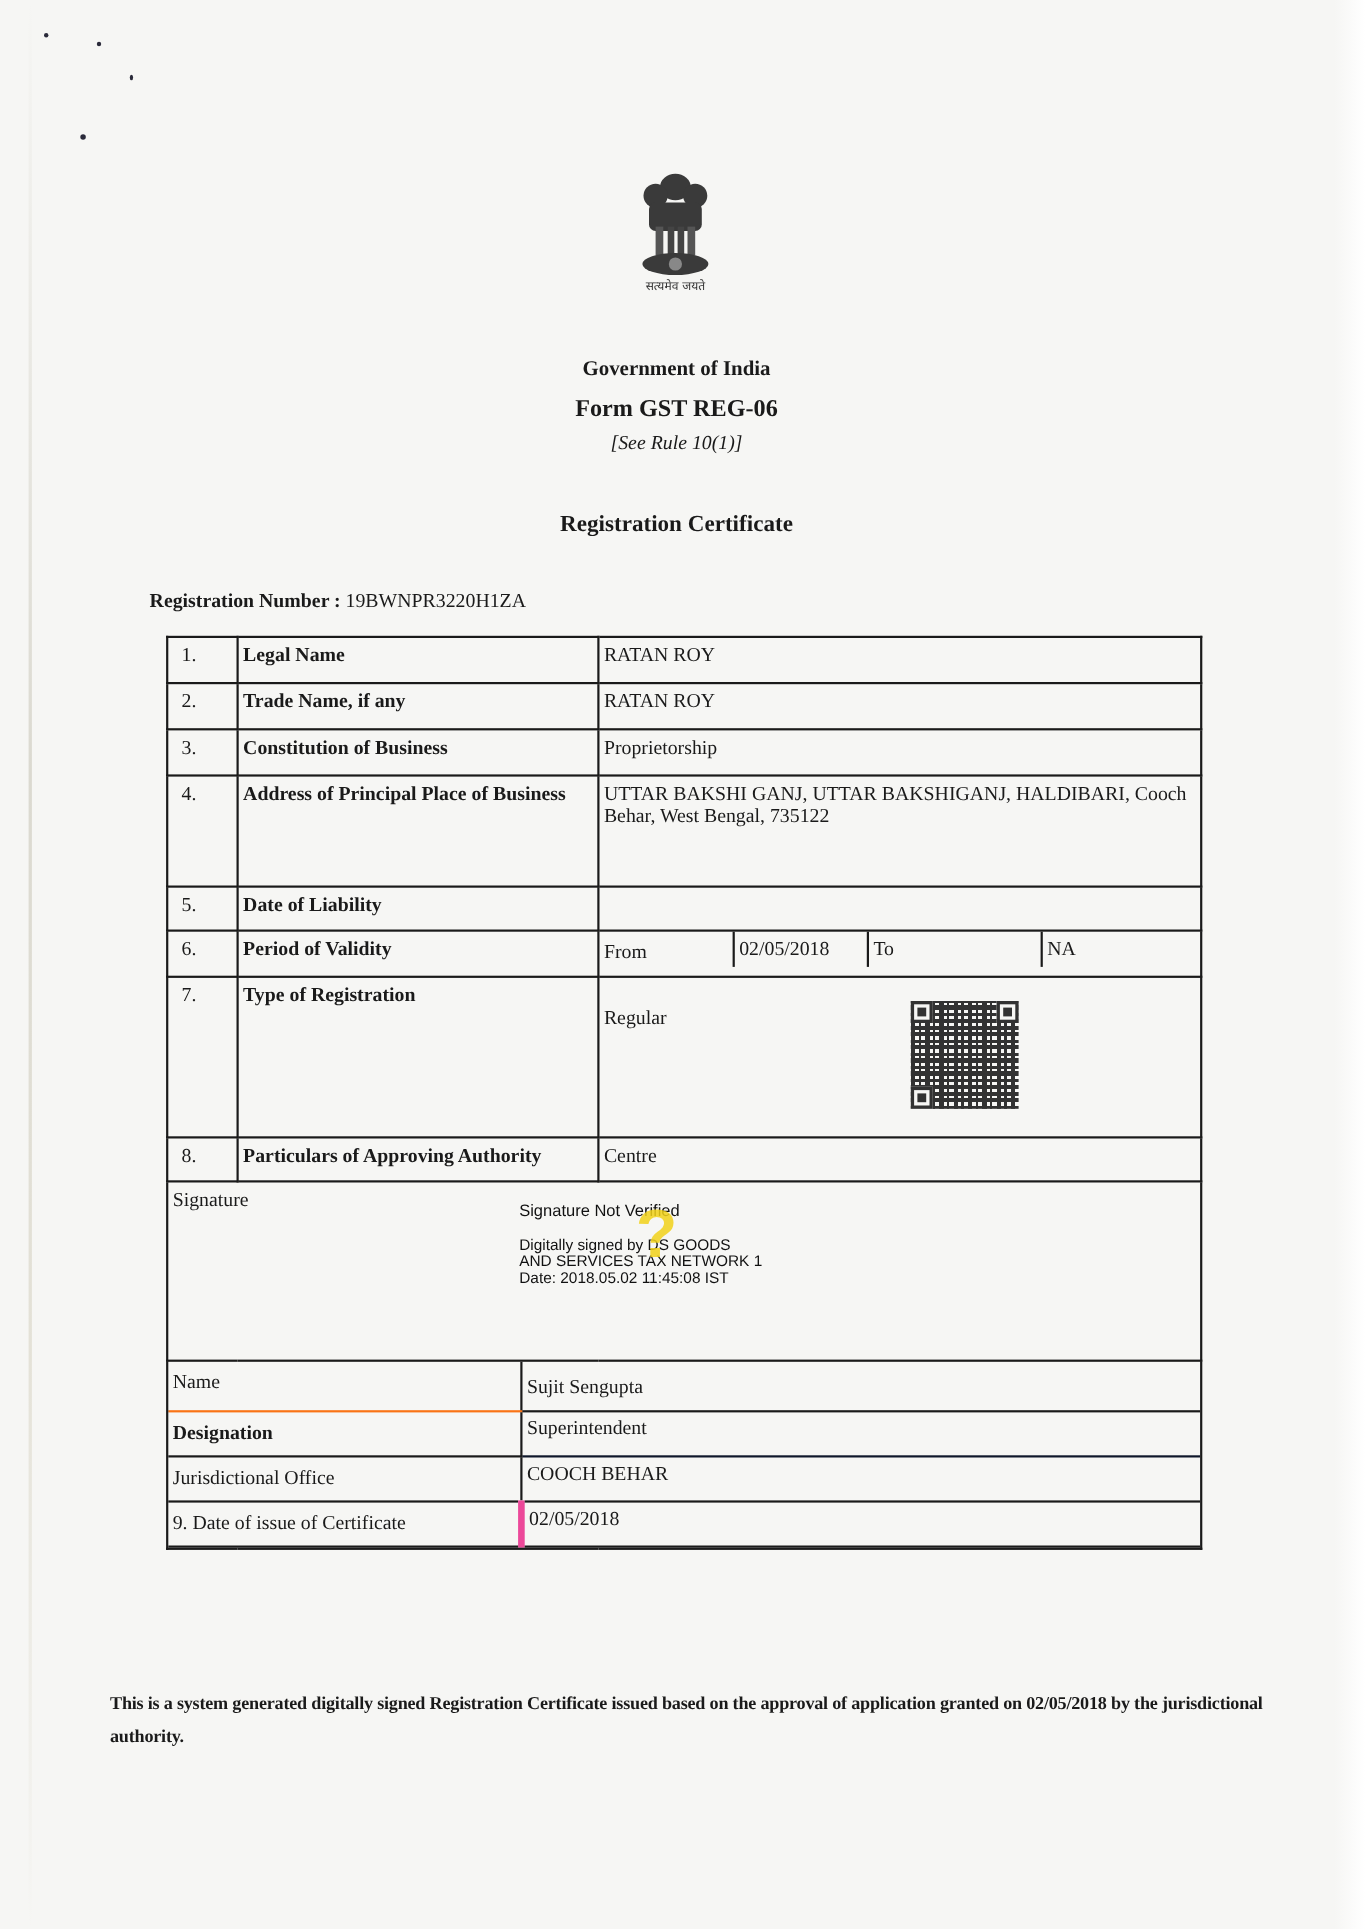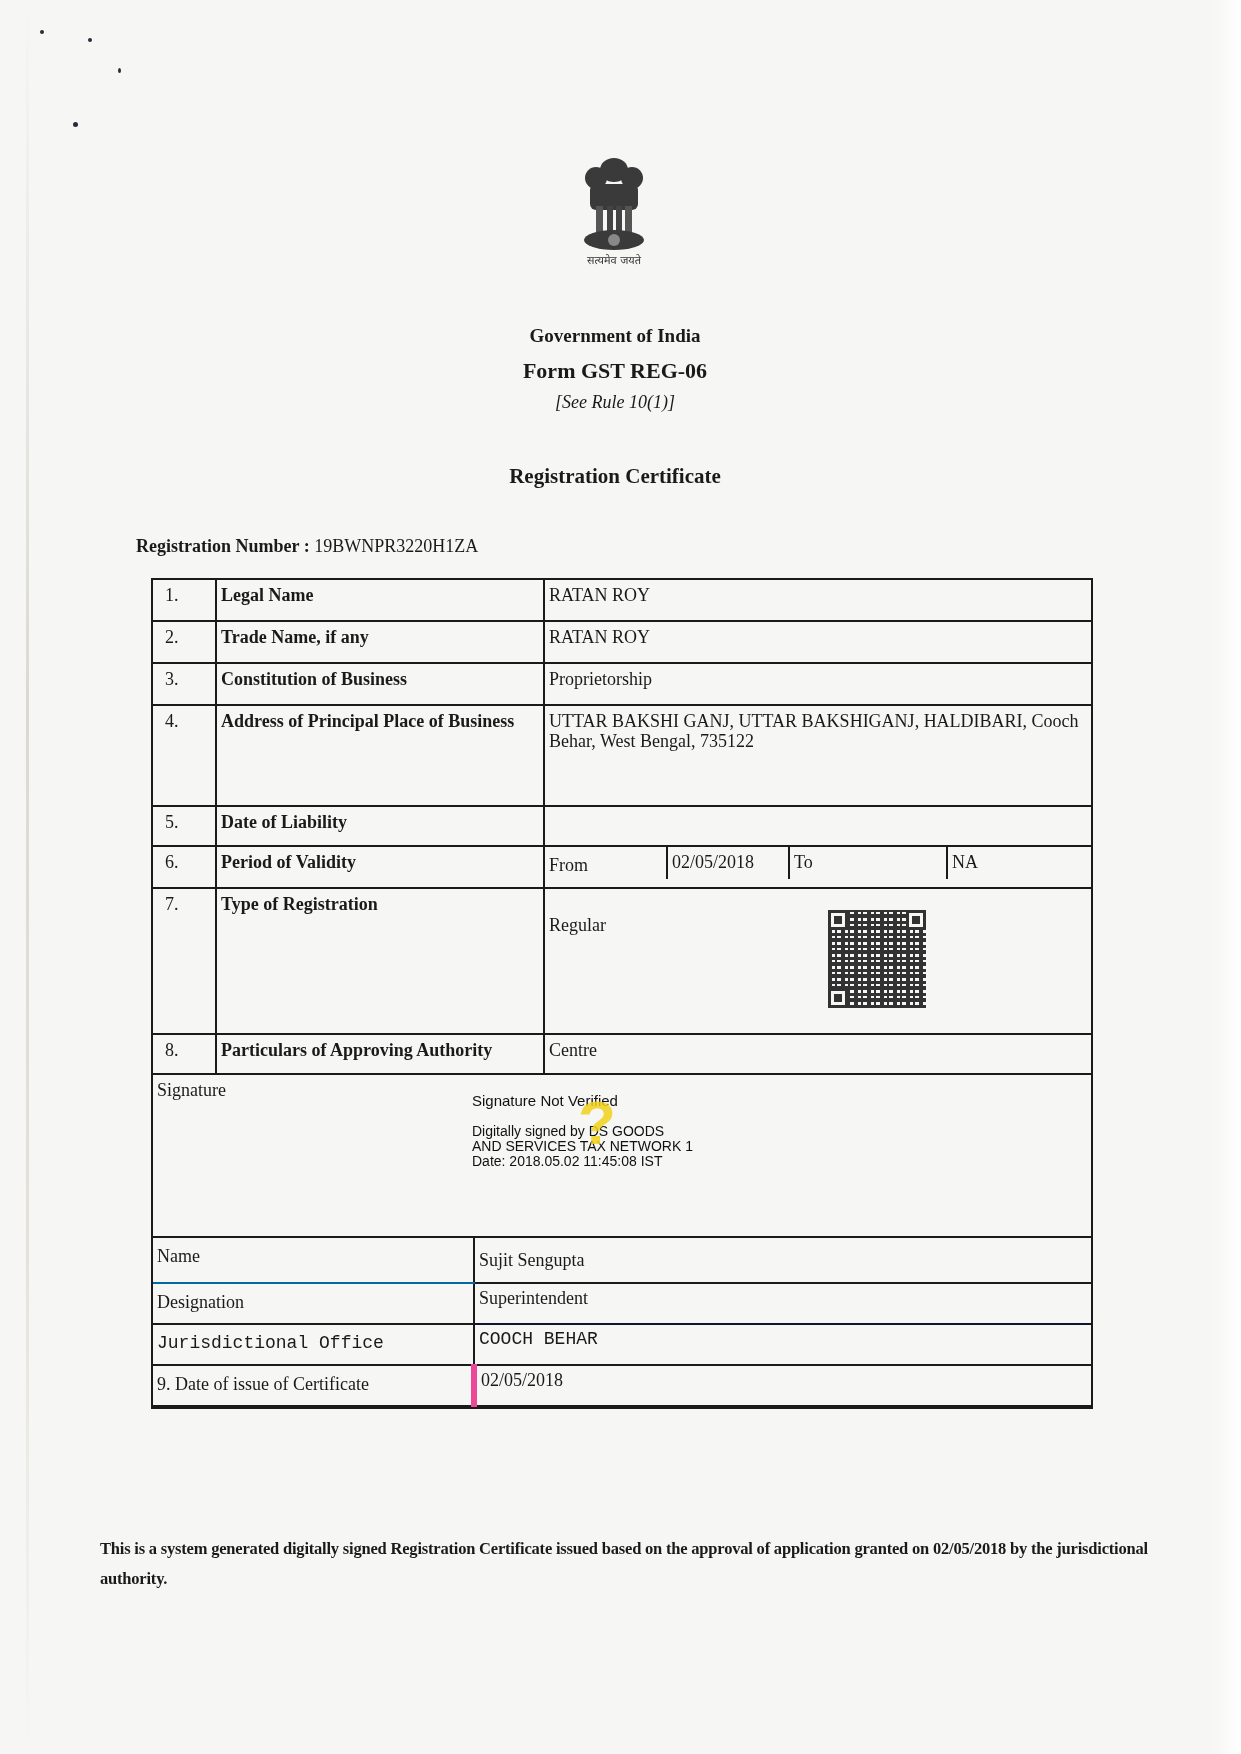--- a/index.html
+++ b/index.html
@@ -182,28 +182,28 @@
     <td class="val">Centre</td>
   </tr>
   <tr class="row-sign">
     <td colspan="3" style="font-weight:normal;">Signature</td>
   </tr>
   <tr>
     <td colspan="3" style="padding:0;border:2px solid #1a1a1a;">
       <table class="sub-table">
         <tbody>
               <tr style="height:41px;">
-          <td style="width:312px;padding:8px 4px 2px 4px;border-right:2px solid #1a1a1a;border-bottom:2px solid #0369a1;">Name</td>
+          <td style="width:312px;padding:8px 4px 2px 4px;border-right:2px solid #1a1a1a;border-bottom:2px solid #f97316;">Name</td>
           <td style="padding:12px 4px;border-bottom:2px solid #1a1a1a;">Sujit Sengupta</td>
         </tr>
         <tr style="height:41px;">
-          <td style="padding:8px 4px 2px 4px;border-right:2px solid #1a1a1a;border-bottom:2px solid #1a1a1a;">Designation</td>
+          <td style="padding:8px 4px 2px 4px;border-right:2px solid #1a1a1a;border-bottom:2px solid #1a1a1a;font-weight:bold;">Designation</td>
           <td style="padding:4px 4px;border-bottom:2px solid #0f172a;">Superintendent</td>
         </tr>
-        <tr style="height:41px;font-family:Liberation Mono, monospace;">
+        <tr style="height:41px;">
           <td style="padding:8px 4px 2px 4px;border-right:2px solid #1a1a1a;border-bottom:2px solid #1a1a1a;">Jurisdictional Office</td>
           <td style="padding:4px 4px;border-bottom:2px solid #1a1a1a;">COOCH BEHAR</td>
         </tr>
         <tr style="height:41px;">
           <td style="padding:8px 4px 2px 4px;border-right:6px solid #ec4899;border-bottom:2px solid #1a1a1a;">9. Date of issue of Certificate</td>
           <td style="padding:4px 4px;border-bottom:2px solid #1a1a1a;">02/05/2018</td>
         </tr>
       </tbody>
           </table>
     </td>

